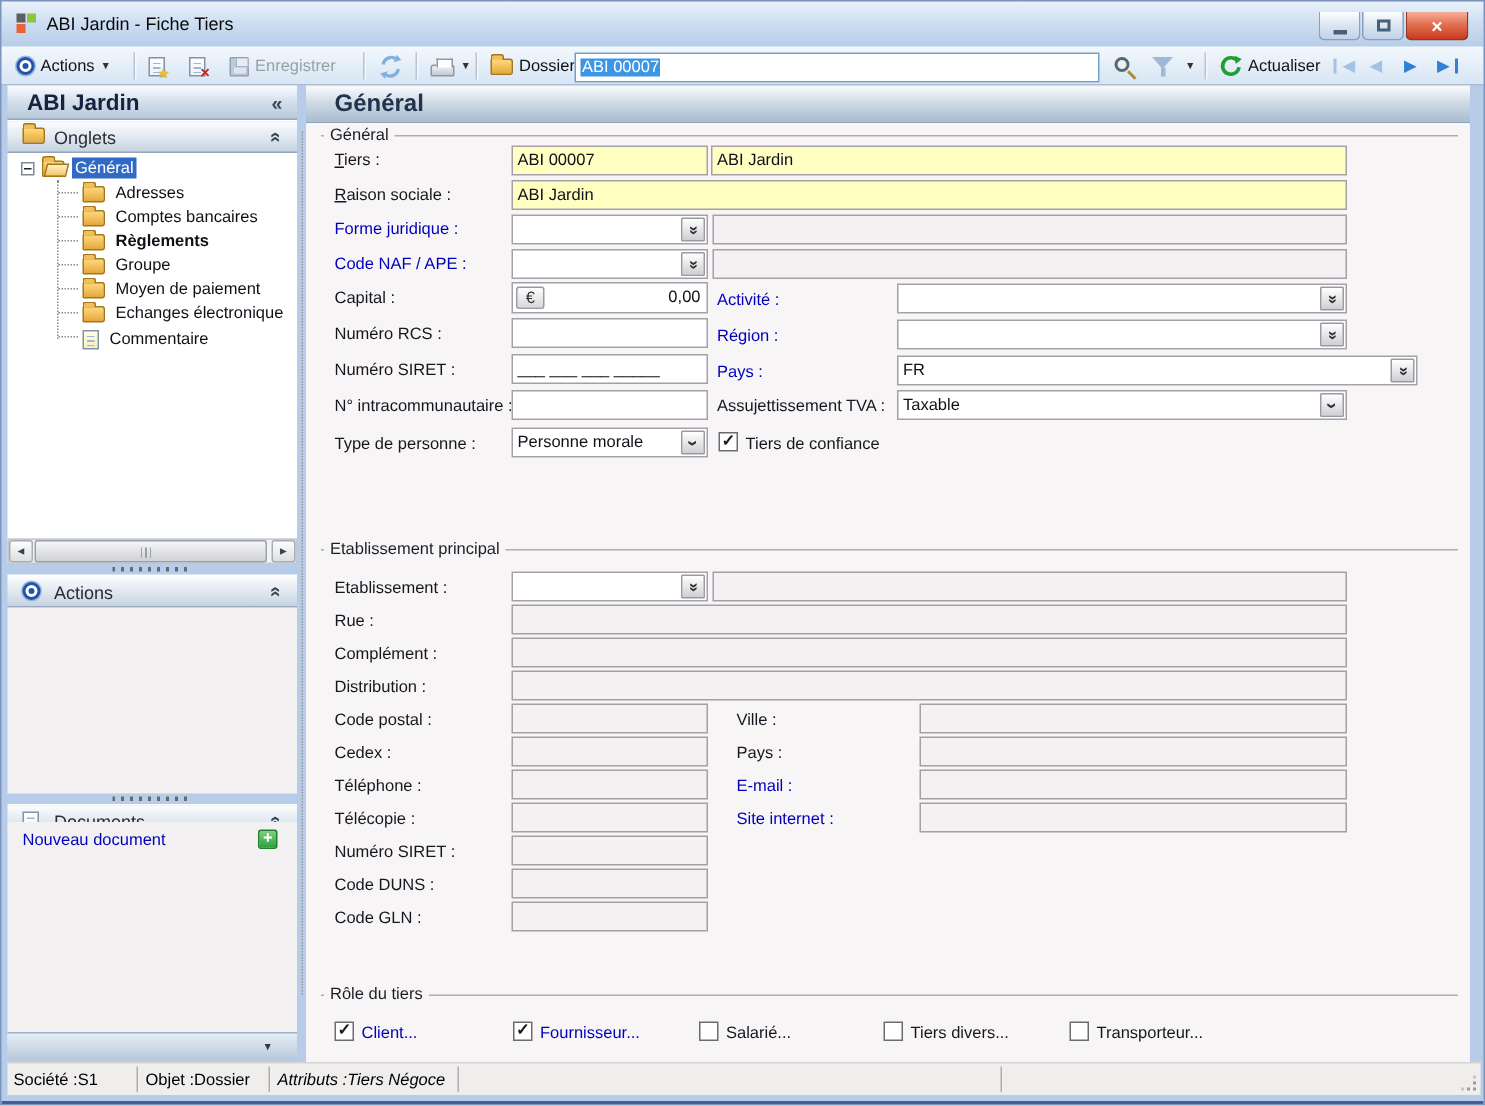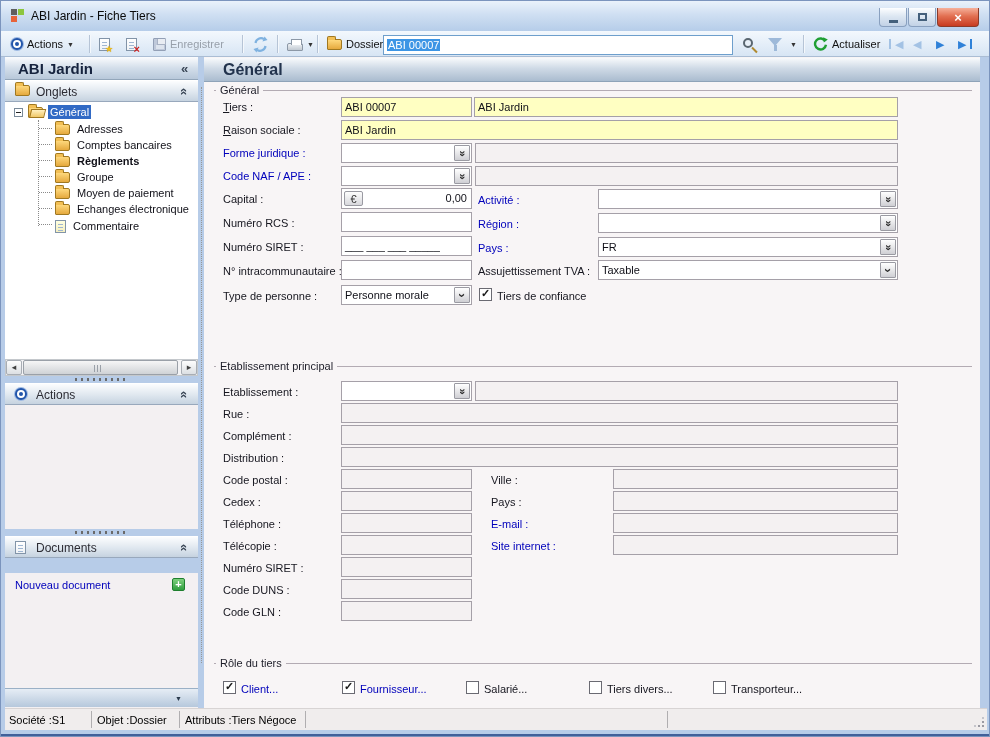--- a/index.html
+++ b/index.html
@@ -326,21 +326,21 @@
   </div>
   <div class="sb-fill" style="top:404px;height:124px;"></div>
 
   <div class="dots-split" style="left:74px;top:530px;"></div>
 
   <div class="panel-hdr hdr-grad" style="top:535px;">
     <span class="ico page-icon"></span>
     <span class="t">Documents</span>
     <span class="chevpos chev chev-up">«</span>
   </div>
-  <div class="sb-fill" style="top:572px;height:148px;">
+  <div class="sb-fill" style="top:547px;height:148px;">
     <span class="abs link" style="left:10px;top:6px;">Nouveau document</span>
     <span class="plus-btn" style="left:167px;top:5px;">+</span>
   </div>
   <div class="sb-bottom">
     <span class="abs dd-arrow" style="left:170px;top:6px;color:#2a3a4c;">▼</span>
   </div>
 
   <div class="main-bg"></div>
   <div class="vsplit"></div>
   <div class="main-band">
@@ -396,21 +396,21 @@
   <div class="fld combo" style="left:597px;top:188px;width:300px;">
     <span></span>
     <span class="cbtn"><span class="dchev">»</span></span>
   </div>
   <div class="lbl blue" style="left:477px;top:217px;">Région :</div>
   <div class="fld combo" style="left:597px;top:212px;width:300px;">
     <span></span>
     <span class="cbtn"><span class="dchev">»</span></span>
   </div>
   <div class="lbl blue" style="left:477px;top:241px;">Pays :</div>
-  <div class="fld combo" style="left:597px;top:236px;width:300px;">
+  <div class="fld combo" style="left:597px;top:236px;width:347px;">
     <span>FR</span>
     <span class="cbtn"><span class="dchev">»</span></span>
   </div>
   <div class="lbl" style="left:477px;top:264px;">Assujettissement TVA :</div>
   <div class="fld combo" style="left:597px;top:259px;width:300px;">
     <span>Taxable</span>
     <span class="cbtn"><span class="schev">›</span></span>
   </div>
   <div class="cb" style="left:478px;top:287px;">
       <span class="mark">✓</span>
@@ -483,20 +483,20 @@
   <div class="cb" style="left:712px;top:680px;">
       <span class="mark"></span>
     </div>
   <div class="lbl" style="left:730px;top:682px;">Transporteur...</div>
 
   <div class="statusbar">
     <span class="st-txt" style="left:4px;">Société :S1</span>
     <span class="st-div" style="left:86px;"></span>
     <span class="st-txt" style="left:92px;">Objet :Dossier</span>
     <span class="st-div" style="left:174px;"></span>
-    <span class="st-txt" style="left:180px;">Attributs :Tiers Négoce</span>
+    <span class="st-txt" style="left:180px;font-style:italic;">Attributs :Tiers Négoce</span>
     <span class="st-div" style="left:300px;"></span>
     <span class="st-div" style="left:662px;"></span>
     <span class="grip"></span>
   </div>
   <div class="bottom-edge"></div>
 
 </div>
 
 </body></html>

